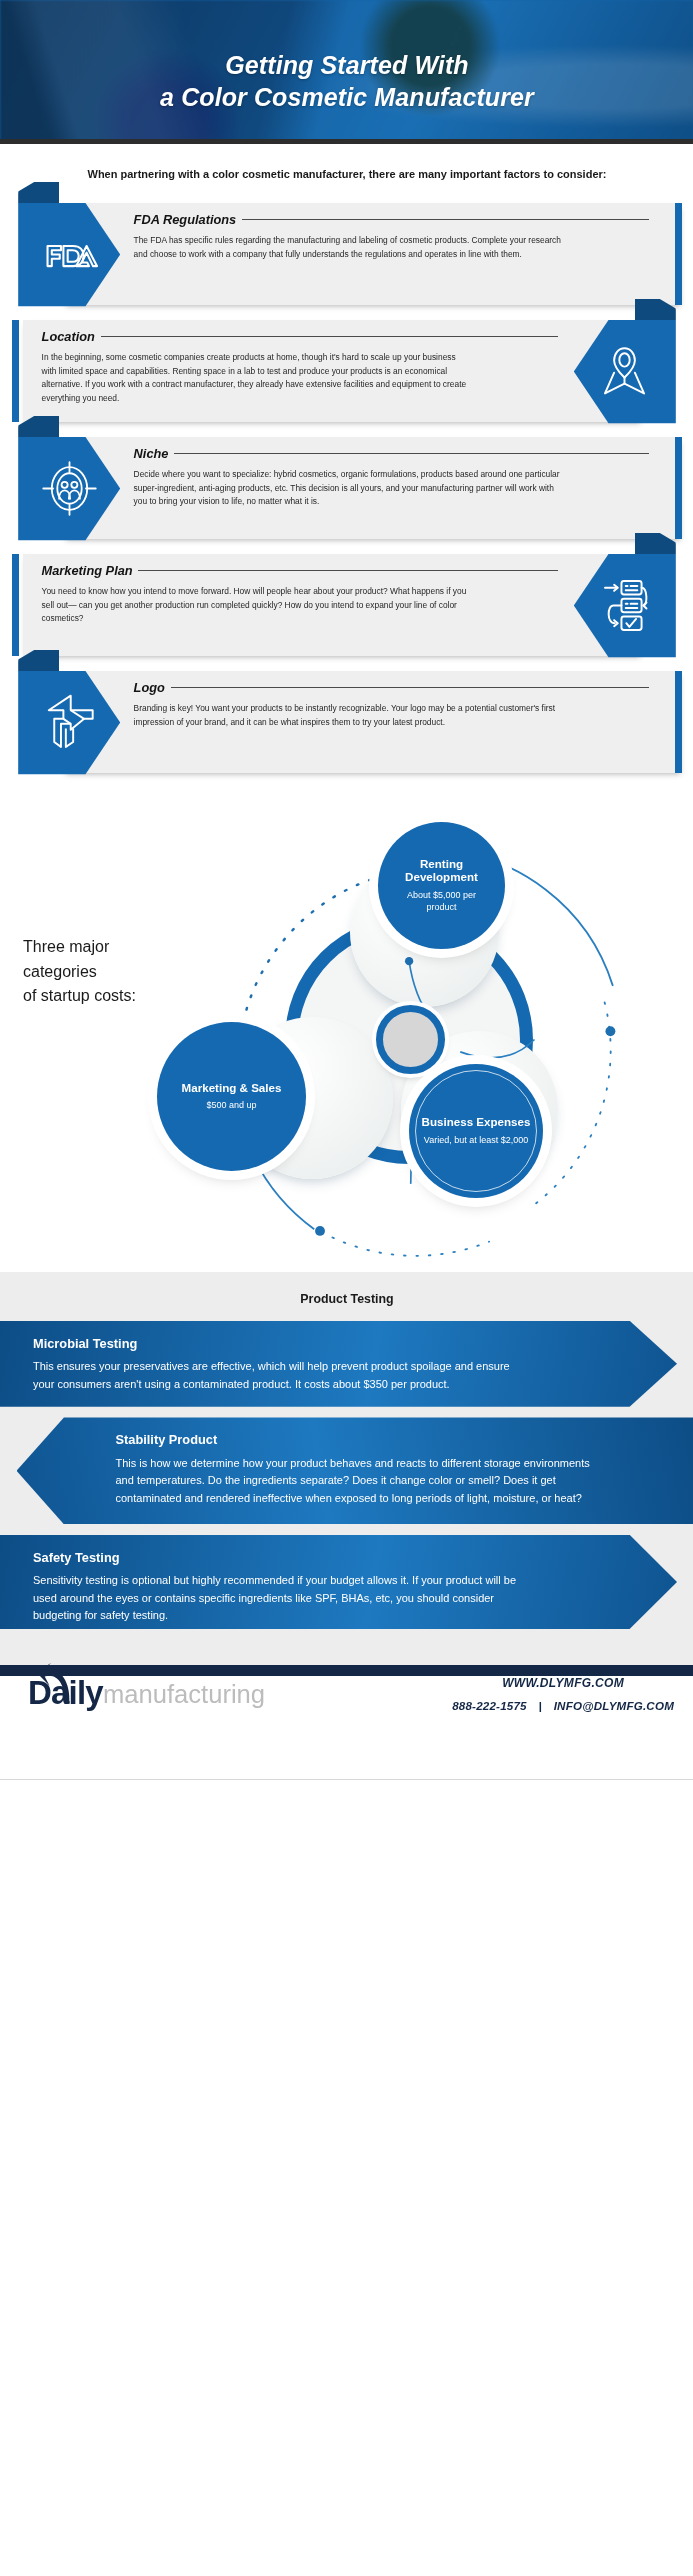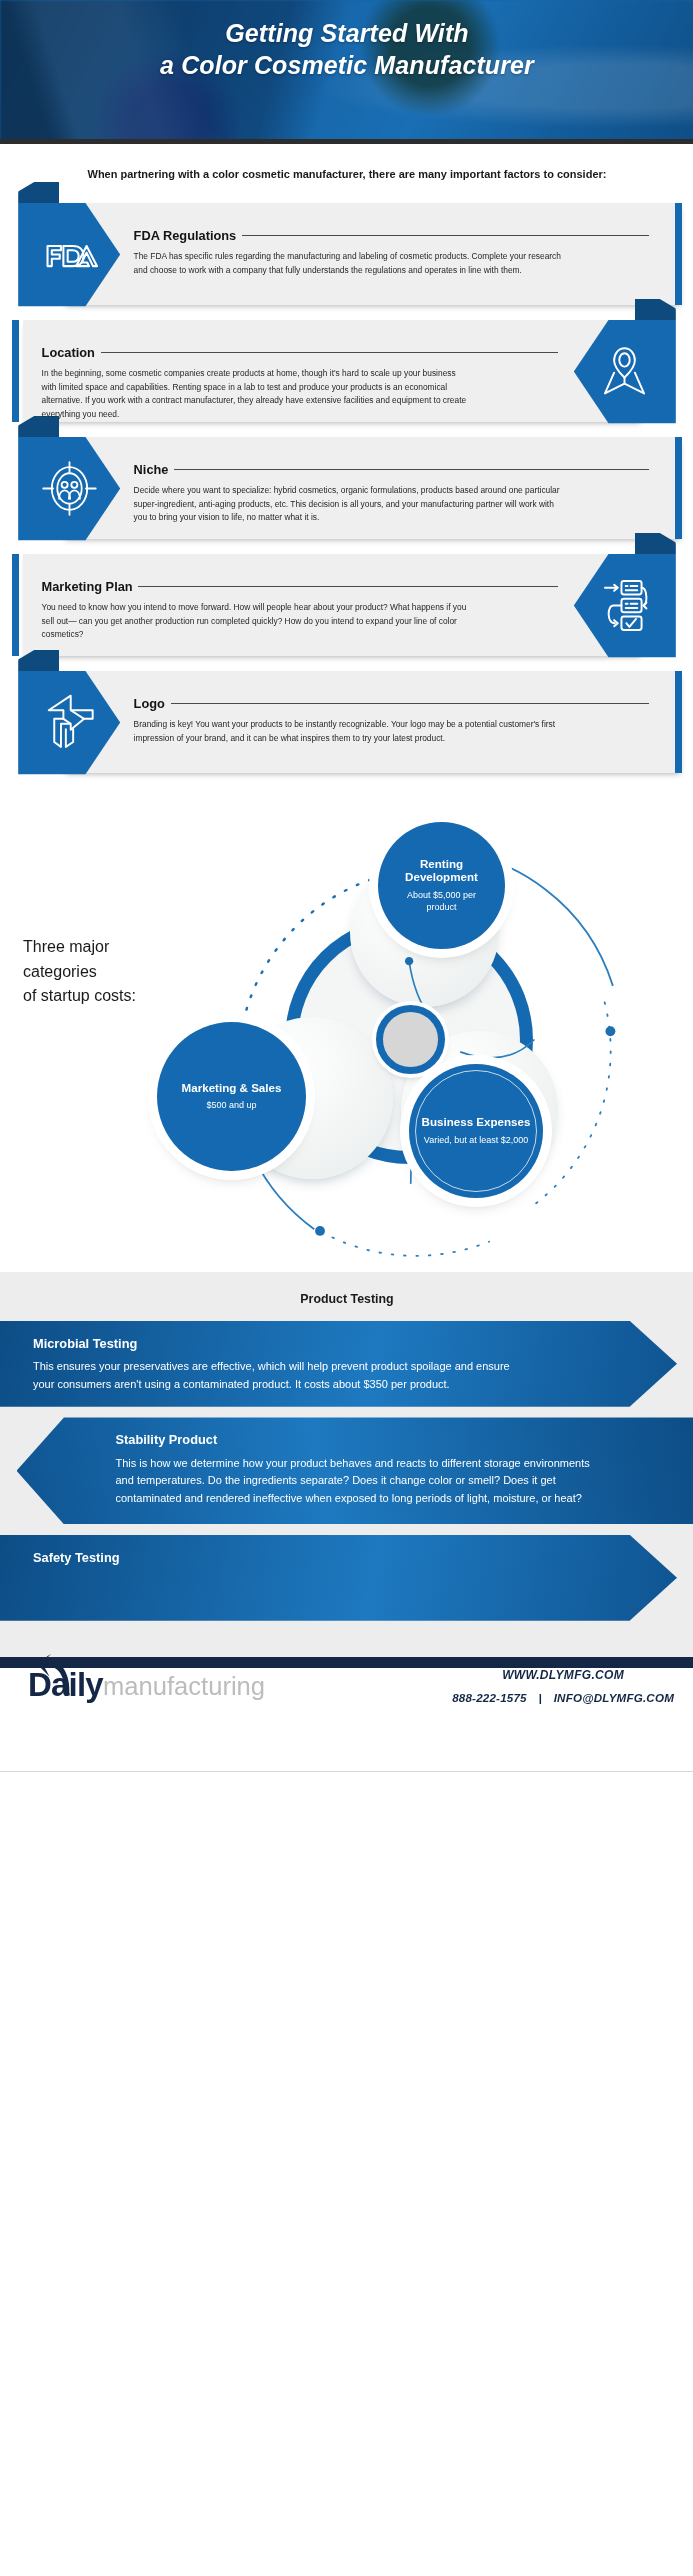--- a/index.html
+++ b/index.html
@@ -41,20 +41,21 @@
     z-index:3;
     color:#ffffff;
     font-size:25px;
     font-weight:bold;
     font-style:italic;
     line-height:1.30;
     text-align:center;
     padding-top:16.5px;
     letter-spacing:0.1px;
     text-shadow:0 0.8px 2.5px rgba(0,0,0,.30);
+    margin-top:32px;
   }
   .header .rule { position:absolute; left:0; right:0; bottom:0; height:5px; background:#2d2d2d; z-index:4;}
 
   
   .intro {
     text-align:center;
     font-size:11px;
     font-weight:bold;
     line-height:1.5;
     padding:21.5px 76px 18px;
@@ -101,23 +102,24 @@
   .card.right .fold { right:6.6px; top:-21.5px; border-radius:0 11.6px 0 0; height:21.5px; width:41px; background:#0e4a7d; clip-path: polygon(0 0,60% 0,100% 45%,100% 100%,0 100%); }
 
   .card .body { position:absolute; top:0; height:102px; z-index:4; }
   .card.left  .body { left:122px; right:33px; }
   .card.right .body { left:30px; right:124px; }
 
   .card h2{
     font-size:12.8px;
     font-weight:bold;
     color:#141414;
-    padding-top:25px;
+    padding-top:9px;
     display:flex; align-items:center; gap:5.8px;
     white-space:nowrap;
+    font-style:italic;
   }
   .card h2 .hline{ flex:1 1 auto; height:0.8px; background:#4a4a4a; }
   .card p{
     font-size:8.4px;
     line-height:1.62;
     color:#262626;
     padding-top:6.6px;
     max-width:433px;
   }
   .card.right p { max-width:429px; }
@@ -430,20 +432,21 @@
       <p>This ensures your preservatives are effective, which will help prevent product spoilage and ensure your consumers aren't using a contaminated product. It costs about $350 per product.</p>
     </div>
 
     <div class="bar dir-l">
       <h3>Stability Product</h3>
       <p>This is how we determine how your product behaves and reacts to different storage environments and temperatures. Do the ingredients separate? Does it change color or smell? Does it get contaminated and rendered ineffective when exposed to long periods of light, moisture, or heat?</p>
     </div>
 
     <div class="bar dir-r">
       <h3>Safety Testing</h3>
+      <p>Sensitivity testing is optional but highly recommended if your budget allows it. If your product will be used around the eyes or contains specific ingredients like SPF, BHAs, etc, you should consider budgeting for safety testing.</p>
     </div>
   </div>
 
   <div class="footstrip"></div>
   <div class="footer">
     <div class="brand">
       <svg class="swoosh" width="48" height="46" viewBox="0 0 58 56">
         <path d="M44 52 C46 22 30 6 14 10 L22 2 L4 14 L20 30 L14 19 C28 14 40 28 38 52 Z" fill="#142746"></path>
       </svg>
       <span class="word">D<span>aily</span></span>

